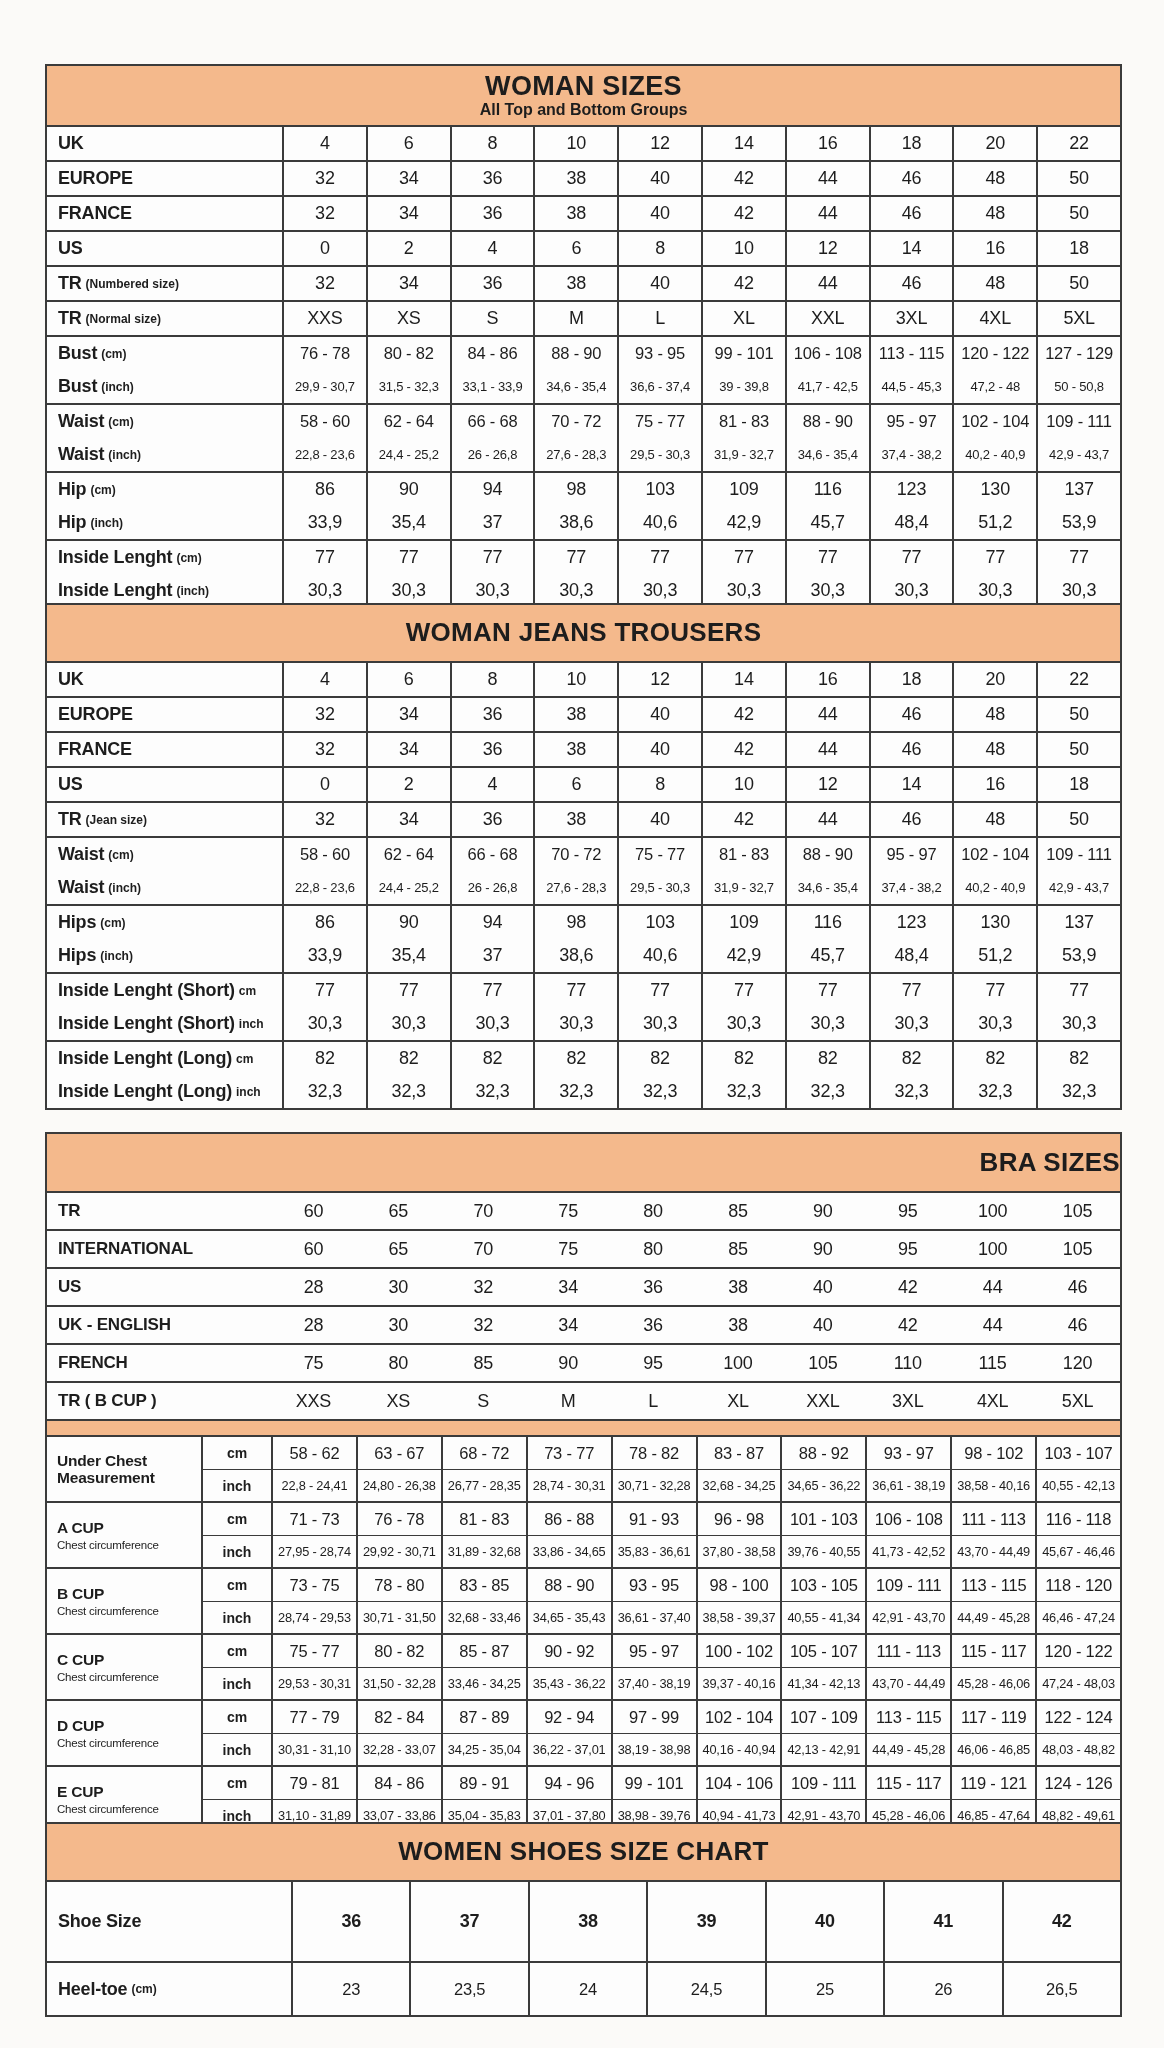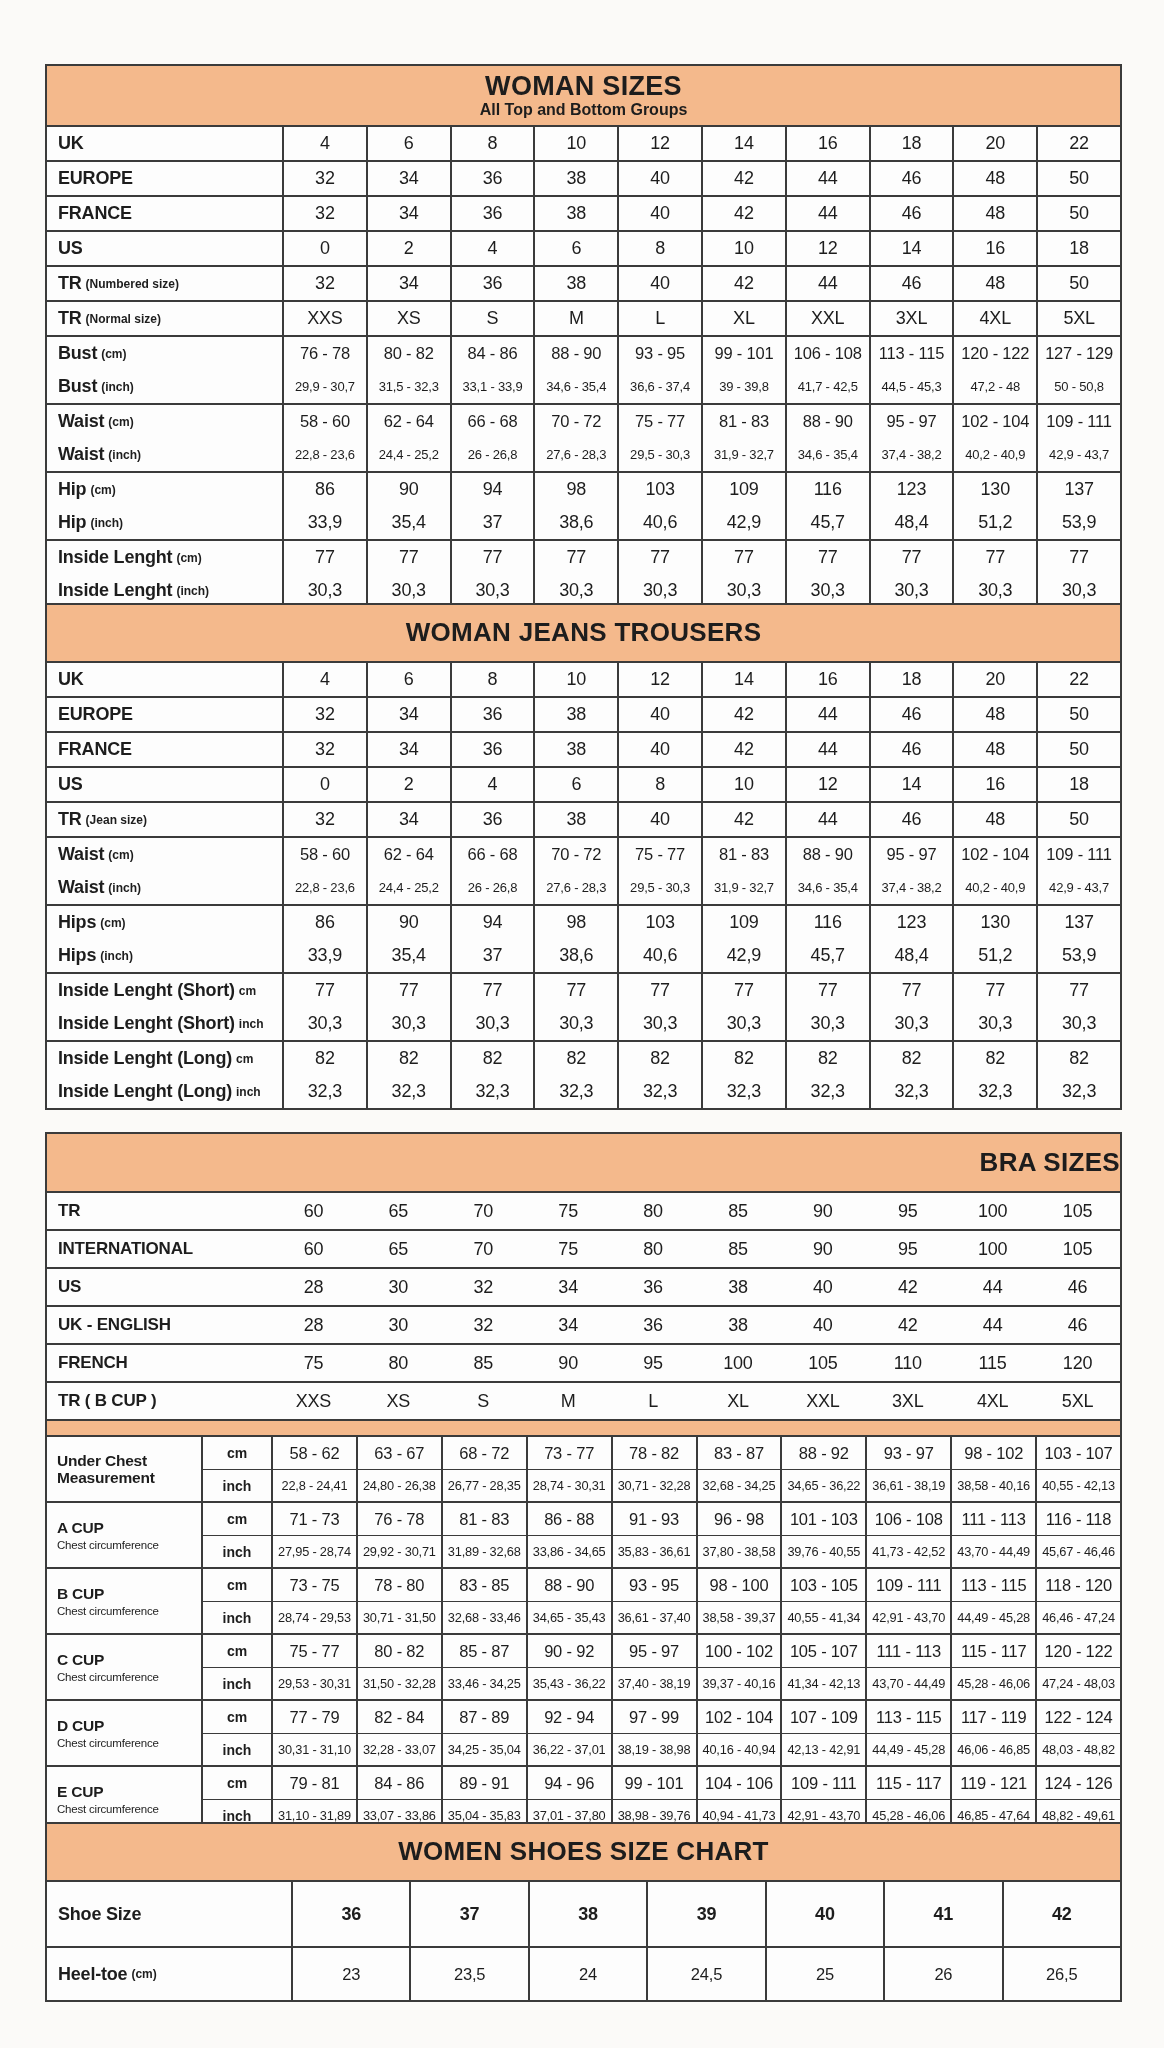--- a/index.html
+++ b/index.html
@@ -36,21 +36,21 @@
   .title{font-size:27px;font-weight:700;letter-spacing:.3px;line-height:1.05;}
   .t-jeans .title,.t-bra .title,.t-shoes .title{font-size:26px;}
   .subtitle{font-size:16px;font-weight:700;margin-top:1px;}
 
   .tbody > * + *{border-top:2.5px solid var(--bc);}
 
   .row{display:grid;align-items:stretch;}
   .t-sizes .row,.t-jeans .row{grid-template-columns:235px repeat(10,1fr);height:33px;}
   .t-bra .row{grid-template-columns:224px repeat(10,1fr);height:36px;}
   .t-shoes .row{grid-template-columns:244px repeat(7,1fr);}
-  .rh64{height:64px;border-radius:29px;}
+  .rh64{height:79px;border-radius:29px;}
   .rh38{height:52px;}
 
   .cell{
     display:flex;align-items:center;justify-content:center;
     box-sizing:border-box;overflow:hidden;white-space:nowrap;
   }
   .block:not(.open) .row .cell + .cell{border-left:2px solid var(--bc);}
 
   .lab{justify-content:flex-start;padding-left:11px;text-align:left;}
   .lm{font-weight:700;font-size:18px;letter-spacing:-0.2px;}

